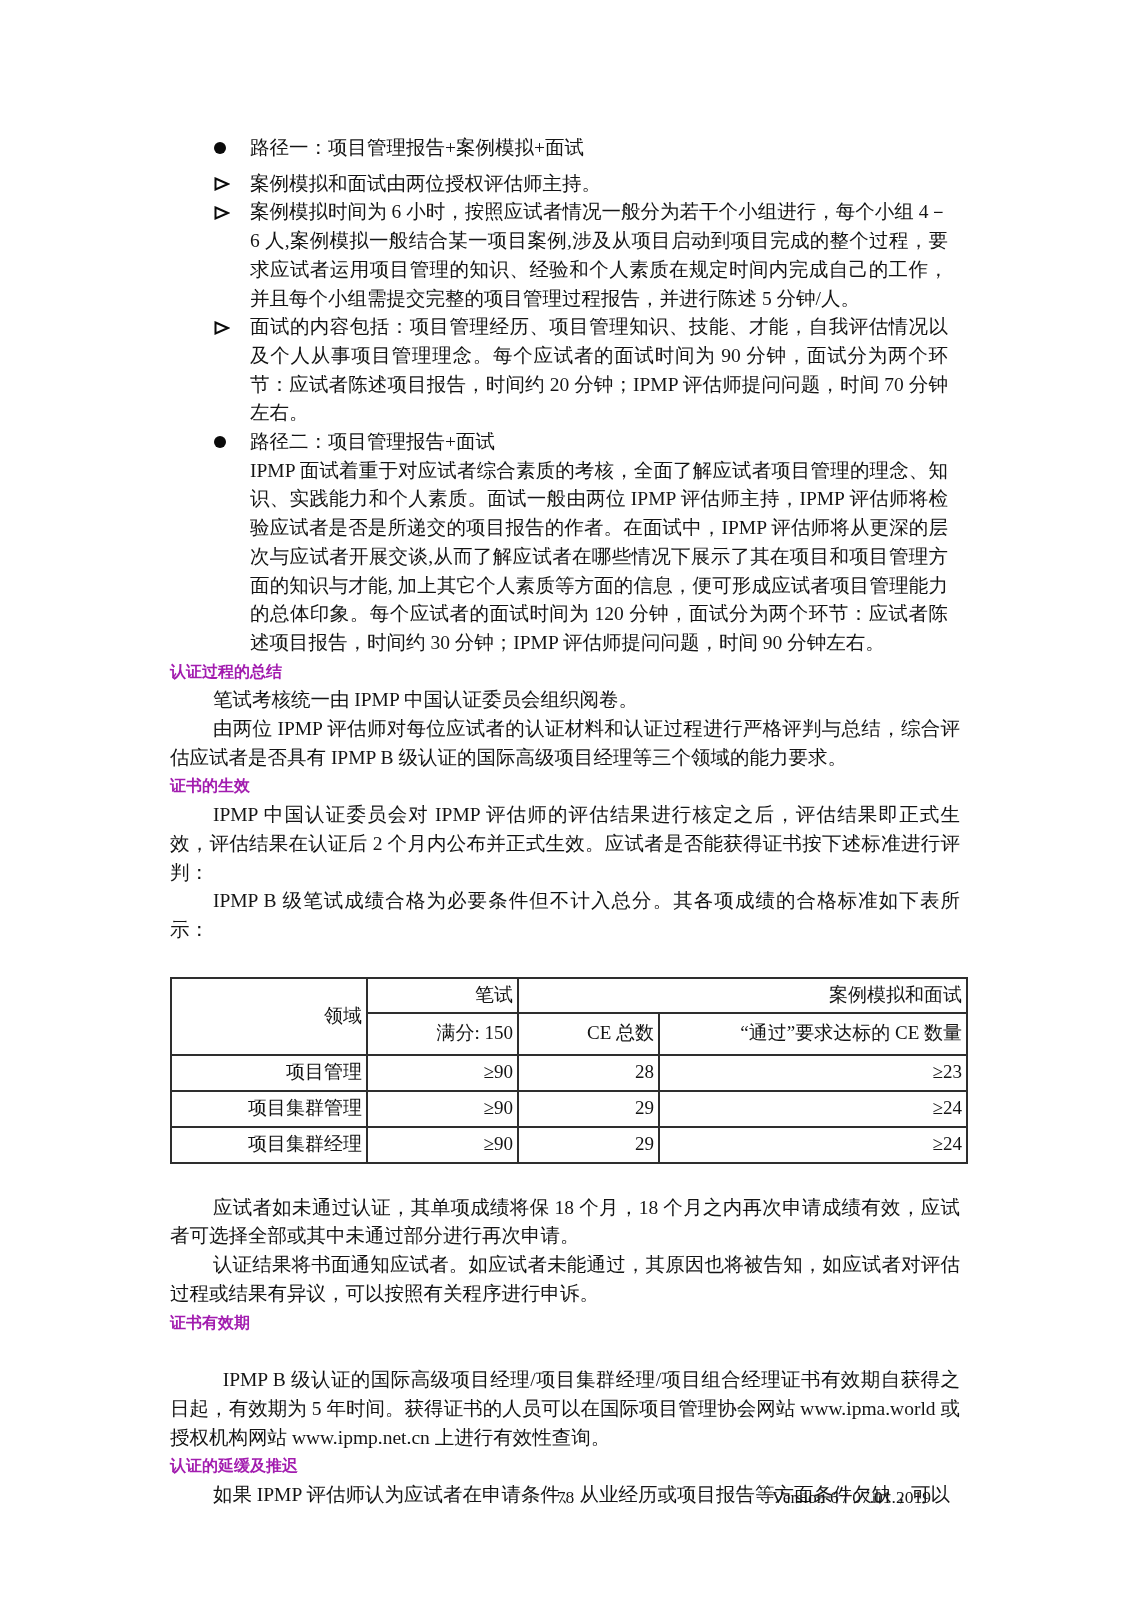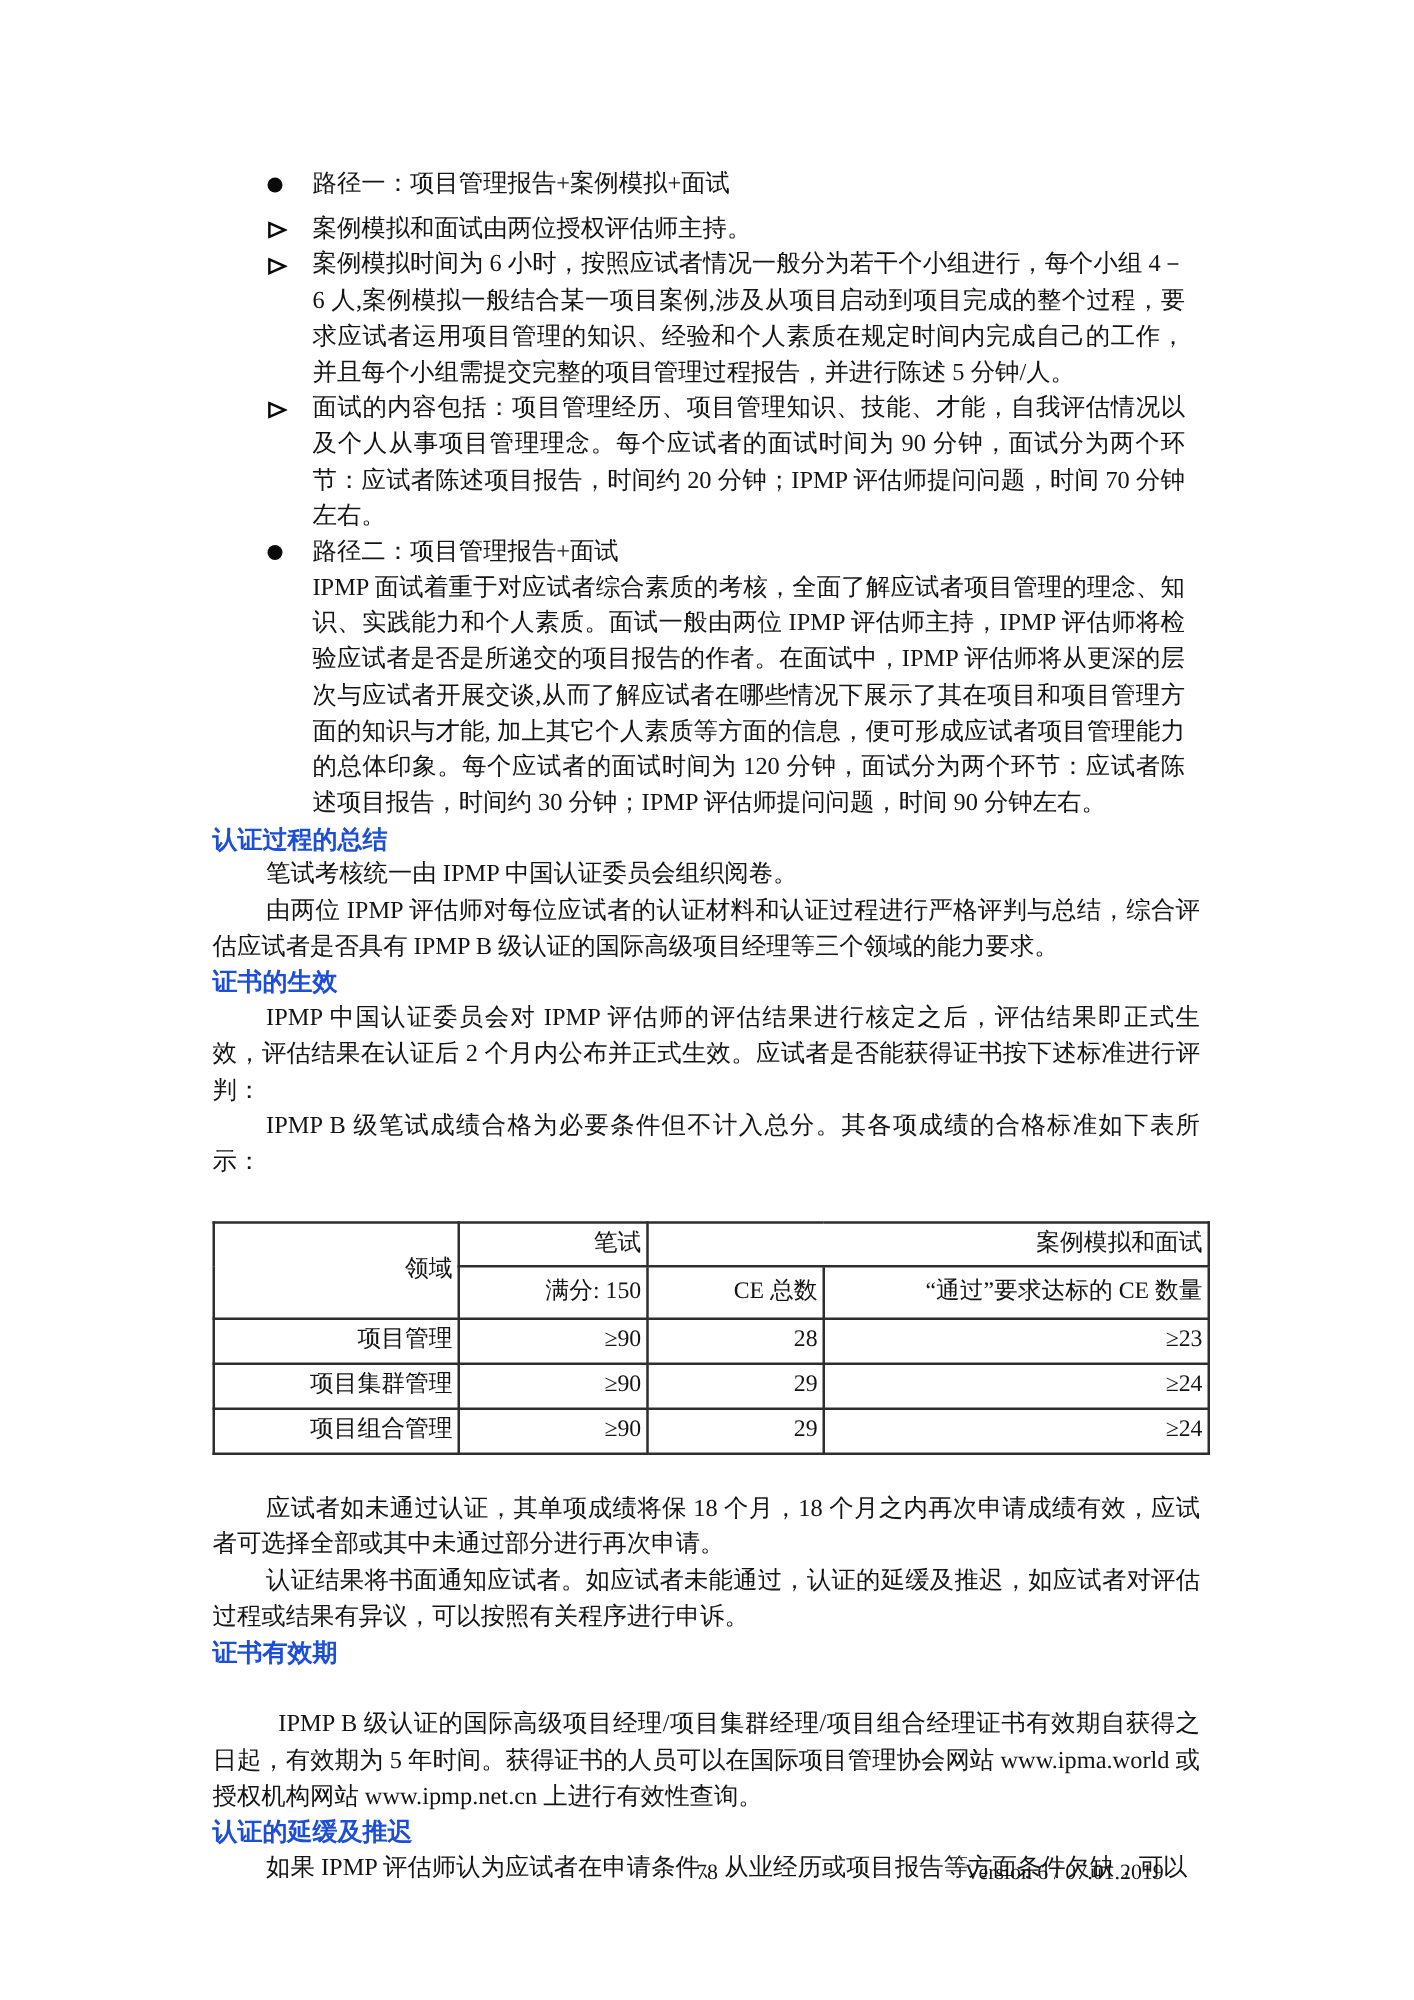--- a/index.html
+++ b/index.html
@@ -43,23 +43,23 @@
     border-radius: 50%;
     display: inline-block;
   }
   .hang {
     padding-left: 80px;
     margin-right: 12px;
     text-align: justify;
   }
   .hd {
     font-weight: bold;
-    font-size: 20px;
+    font-size: 16px;
     margin: 0;
-    color: #1d4ed8;
+    color: #a21caf;
   }
   .para {
     margin: 0;
     text-indent: 2.2em;
     text-align: justify;
   }
   .para-lg { text-indent: 2.7em; margin-top: 29px; }
   
   .score-table {
     border-collapse: collapse;
@@ -179,31 +179,31 @@
         <td>28</td>
         <td>≥23</td>
       </tr>
       <tr class="row-d">
         <td>项目集群管理</td>
         <td>≥90</td>
         <td>29</td>
         <td>≥24</td>
       </tr>
       <tr class="row-d">
-        <td>项目组合管理</td>
+        <td>项目集群经理</td>
         <td>≥90</td>
         <td>29</td>
         <td>≥24</td>
       </tr>
     </tbody>
       </table>
 
     <p class="para">应试者如未通过认证，其单项成绩将保 18 个月，18 个月之内再次申请成绩有效，应试者可选择全部或其中未通过部分进行再次申请。</p>
 
-    <p class="para">认证结果将书面通知应试者。如应试者未能通过，认证的延缓及推迟，如应试者对评估过程或结果有异议，可以按照有关程序进行申诉。</p>
+    <p class="para">认证结果将书面通知应试者。如应试者未能通过，其原因也将被告知，如应试者对评估过程或结果有异议，可以按照有关程序进行申诉。</p>
 
     <h3 class="hd">证书有效期</h3>
     <p class="para para-lg">IPMP B 级认证的国际高级项目经理/项目集群经理/项目组合经理证书有效期自获得之日起，有效期为 5 年时间。获得证书的人员可以在国际项目管理协会网站 www.ipma.world 或授权机构网站 www.ipmp.net.cn 上进行有效性查询。</p>
 
     <h3 class="hd">认证的延缓及推迟</h3>
     <p class="para">如果 IPMP 评估师认为应试者在申请条件、从业经历或项目报告等方面条件欠缺，可以</p>
 
   </div>
 
   <div class="footer">

